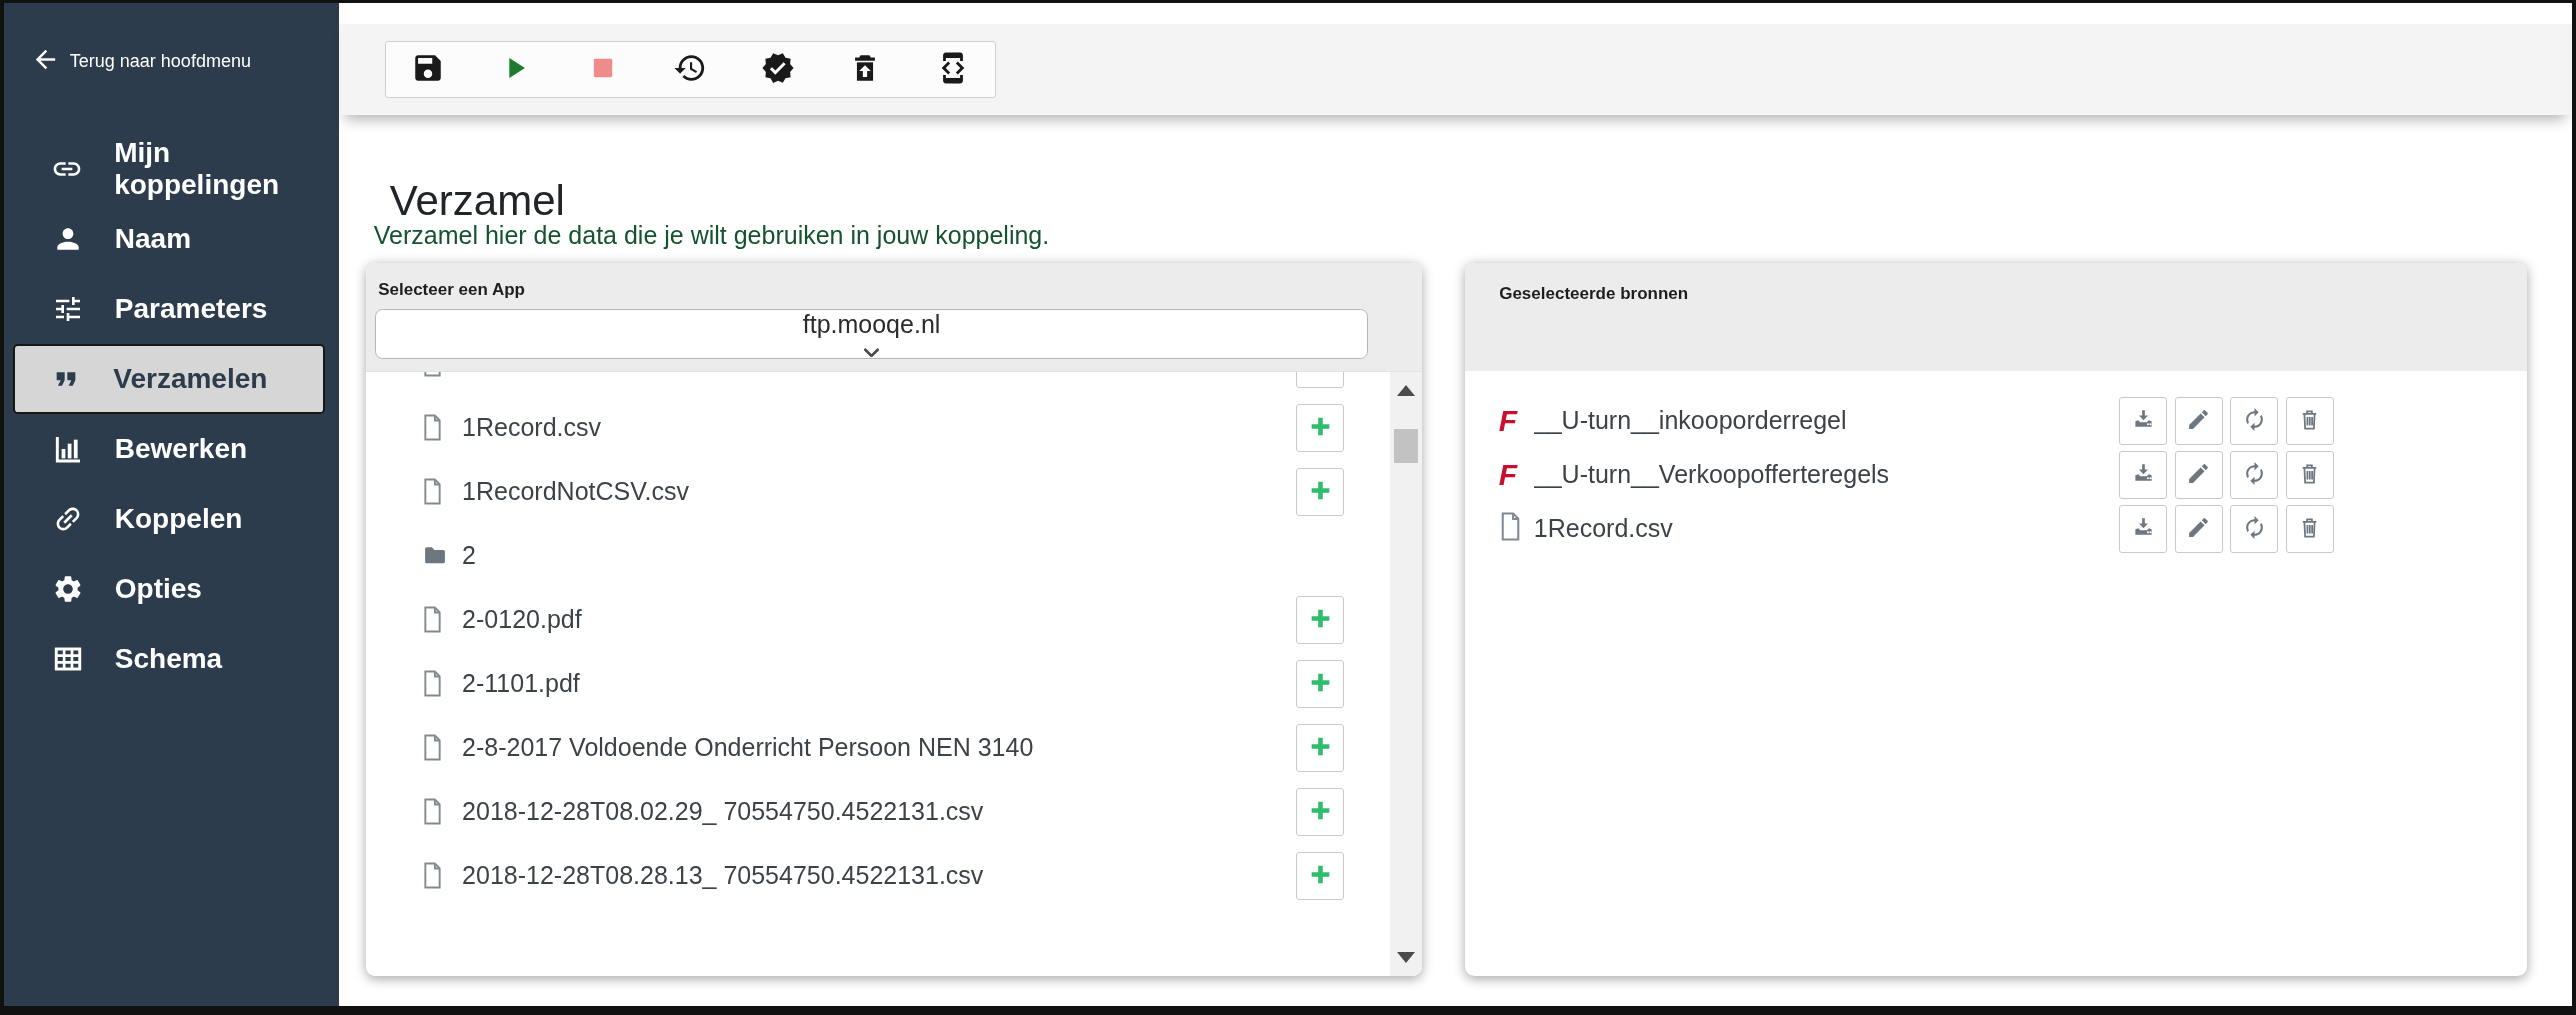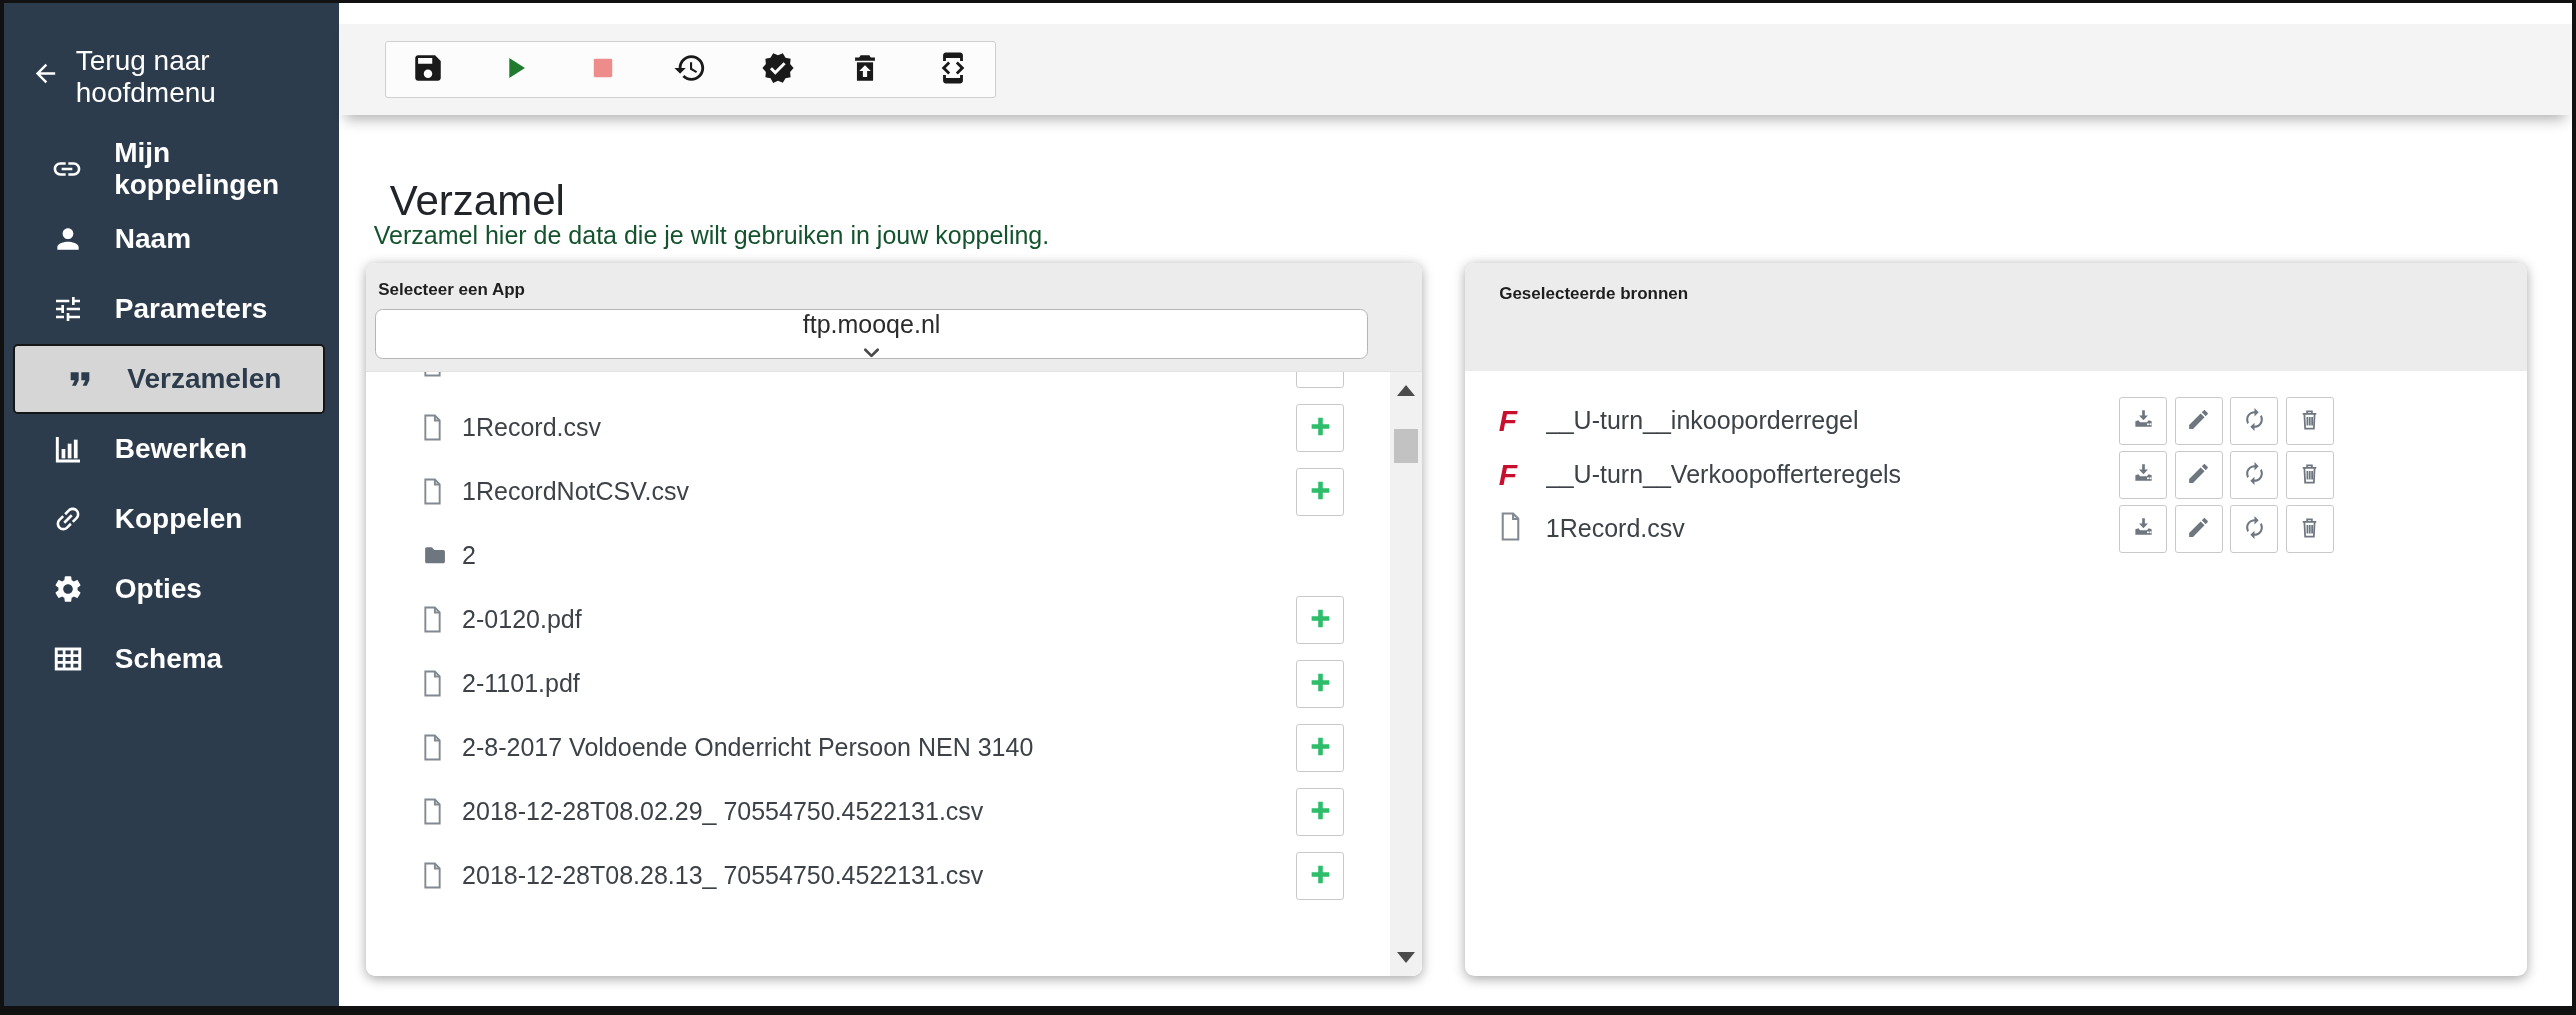--- a/index.html
+++ b/index.html
@@ -5,28 +5,28 @@
   html,body{margin:0;padding:0;}
   body{
     width:2576px;height:1015px;position:relative;background:#111;
     font-family:"Liberation Sans",sans-serif;overflow:hidden;
     -webkit-font-smoothing:antialiased;
   }
   .frame{position:absolute;left:3.8px;top:2.9px;right:3.8px;bottom:8.6px;background:#fff;overflow:hidden;}
 
   
   .sidebar{position:absolute;left:0;top:0;bottom:0;width:335px;background:#2d3c4c;}
-  .back{position:absolute;left:27px;top:42px;display:flex;align-items:center;gap:16px;
-        font-size:28px;color:#fff;cursor:pointer;}
+  .back{position:absolute;left:27px;top:42px;display:flex;align-items:center;gap:10px;
+        font-size:18px;color:#fff;cursor:pointer;}
   .nav{position:absolute;top:95px;left:0;right:0;margin-top:36px;}
   .nav-item{height:70px;display:flex;align-items:center;padding-left:46px;gap:29px;
             font-size:28px;font-weight:700;color:#fff;cursor:pointer;box-sizing:border-box;}
   .nav-item .ni-icon{width:36px;display:flex;justify-content:center;align-items:center;}
   .nav-item.selected{background:#d6d6d6;color:#2d3c4c;border:2.9px solid #161616;border-radius:4.8px;
-            margin:0 13.4px 0 9.5px;padding-left:47px;}
+            margin:0 13.4px 0 9.5px;padding-left:33px;}
 
   
   .main{position:absolute;left:335px;top:0;right:0;bottom:0;background:#fff;}
   .topbar{position:absolute;left:0;right:0;top:21px;height:91px;background:#f4f4f4;
           box-shadow:0 9.5px 13.4px -5.7px rgba(0,0,0,.32);}
   .toolbar{position:absolute;left:46px;top:17px;height:57px;width:611px;box-sizing:border-box;
            background:#fcfcfc;border:1px solid #cfcfcf;border-radius:2.9px;
            display:flex;align-items:center;justify-content:space-between;padding:0 25px;}
   .tb-btn{background:none;border:none;padding:0;margin:0;display:flex;cursor:pointer;}
 
@@ -59,21 +59,21 @@
   .sb-up{position:absolute;top:13.4px;left:6.7px;width:0;height:0;cursor:pointer;
          border-left:9.5px solid transparent;border-right:9.5px solid transparent;border-bottom:11.4px solid #4c4c4c;}
   .sb-down{position:absolute;bottom:13.4px;left:6.7px;width:0;height:0;cursor:pointer;
          border-left:9.5px solid transparent;border-right:9.5px solid transparent;border-top:11.4px solid #4c4c4c;}
   .sb-thumb{position:absolute;top:57px;left:3.8px;width:24px;height:34px;background:#c2c2c2;cursor:pointer;}
 
   .src-rows{padding:23px 0 0 34px;}
   .src-row{height:54px;display:flex;align-items:center;padding-right:193px;}
   .src-icon{width:27px;display:flex;flex:none;align-items:center;}
   .f-logo{font-size:30px;font-weight:800;font-style:italic;color:#c8102e;line-height:1;}
-  .src-name{flex:1;margin-left:20px;font-size:25px;color:#3c4247;white-space:nowrap;overflow:hidden;}
+  .src-name{flex:1;margin-left:8px;font-size:25px;color:#3c4247;white-space:nowrap;overflow:hidden;}
   .src-actions{display:flex;gap:7.6px;}
   .act-btn{width:48px;height:48px;background:#fff;border:1px solid #c9c9c9;border-radius:2.9px;
            display:flex;align-items:center;justify-content:center;cursor:pointer;padding:0;}
 </style>
 </head>
 <body>
 
 <div class="frame">
 
   <aside class="sidebar">

